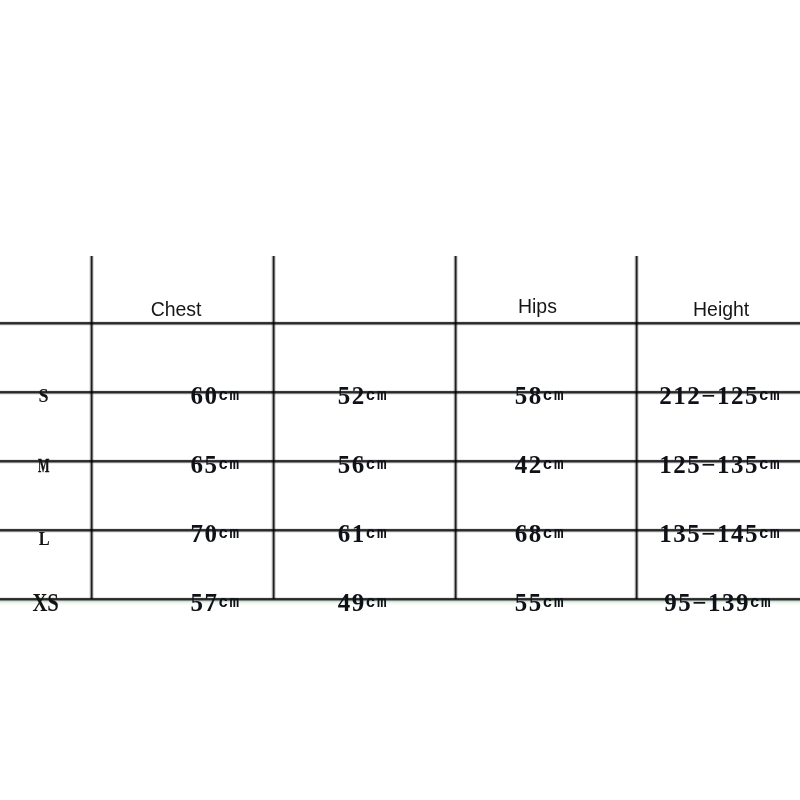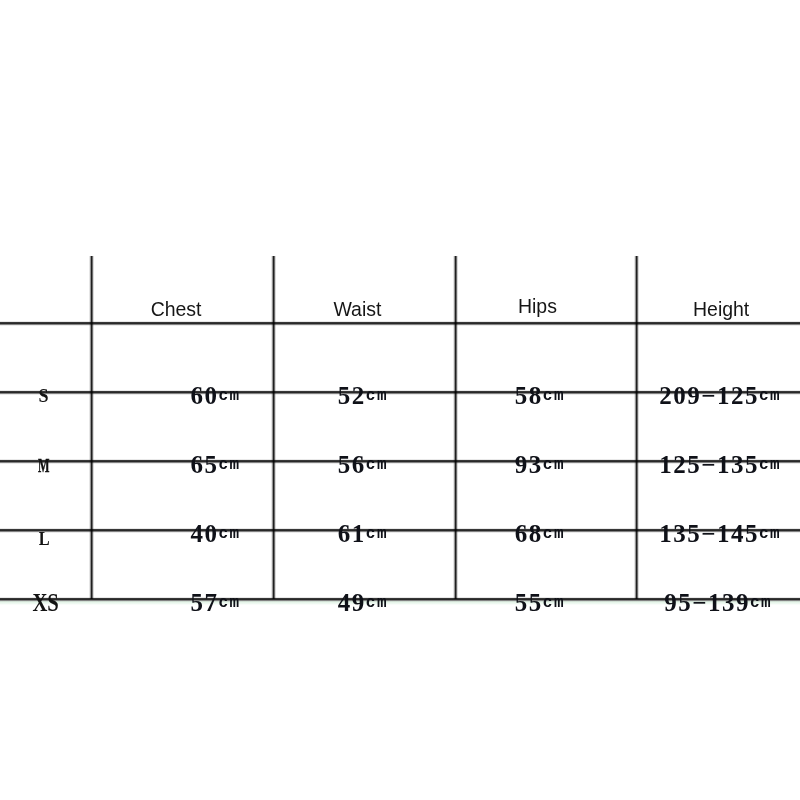--- a/index.html
+++ b/index.html
@@ -158,23 +158,20 @@
     <div class="vline c2"></div>
     <div class="vline c3"></div>
   </div>
 
   <div class="cell row-head col-size">
     <span class="h-label"></span>
   </div>
   <div class="cell row-head col-chest">
     <span class="h-label">Chest</span>
   </div>
-  <div class="cell row-head col-waist">
-    <span class="h-label">Waist</span>
-  </div>
   <div class="cell row-head col-hips">
     <span class="h-label">Hips</span>
   </div>
   <div class="cell row-head col-height">
     <span class="h-label">Height</span>
   </div>
 
   <div class="cell row-0 col-size">
     <span class="s-label sz-s">S</span>
   </div>
@@ -184,49 +181,49 @@
   </div>
   <div class="cell val row-0 col-waist">
     <span class="v-num">52</span>
       <span class="v-unit">cm</span>
   </div>
   <div class="cell val row-0 col-hips">
     <span class="v-num">58</span>
       <span class="v-unit">cm</span>
   </div>
   <div class="cell val row-0 col-height">
-    <span class="v-num">209−125</span>
+    <span class="v-num">212−125</span>
       <span class="v-unit">cm</span>
   </div>
 
   <div class="cell row-1 col-size">
     <span class="s-label sz-m">M</span>
   </div>
   <div class="cell val row-1 col-chest">
     <span class="v-num">65</span>
       <span class="v-unit">cm</span>
   </div>
   <div class="cell val row-1 col-waist">
     <span class="v-num">56</span>
       <span class="v-unit">cm</span>
   </div>
   <div class="cell val row-1 col-hips">
-    <span class="v-num">93</span>
+    <span class="v-num">42</span>
       <span class="v-unit">cm</span>
   </div>
   <div class="cell val row-1 col-height">
     <span class="v-num">125−135</span>
       <span class="v-unit">cm</span>
   </div>
 
   <div class="cell row-2 col-size">
     <span class="s-label sz-l">L</span>
   </div>
   <div class="cell val row-2 col-chest">
-    <span class="v-num">40</span>
+    <span class="v-num">70</span>
       <span class="v-unit">cm</span>
   </div>
   <div class="cell val row-2 col-waist">
     <span class="v-num">61</span>
       <span class="v-unit">cm</span>
   </div>
   <div class="cell val row-2 col-hips">
     <span class="v-num">68</span>
       <span class="v-unit">cm</span>
   </div>

